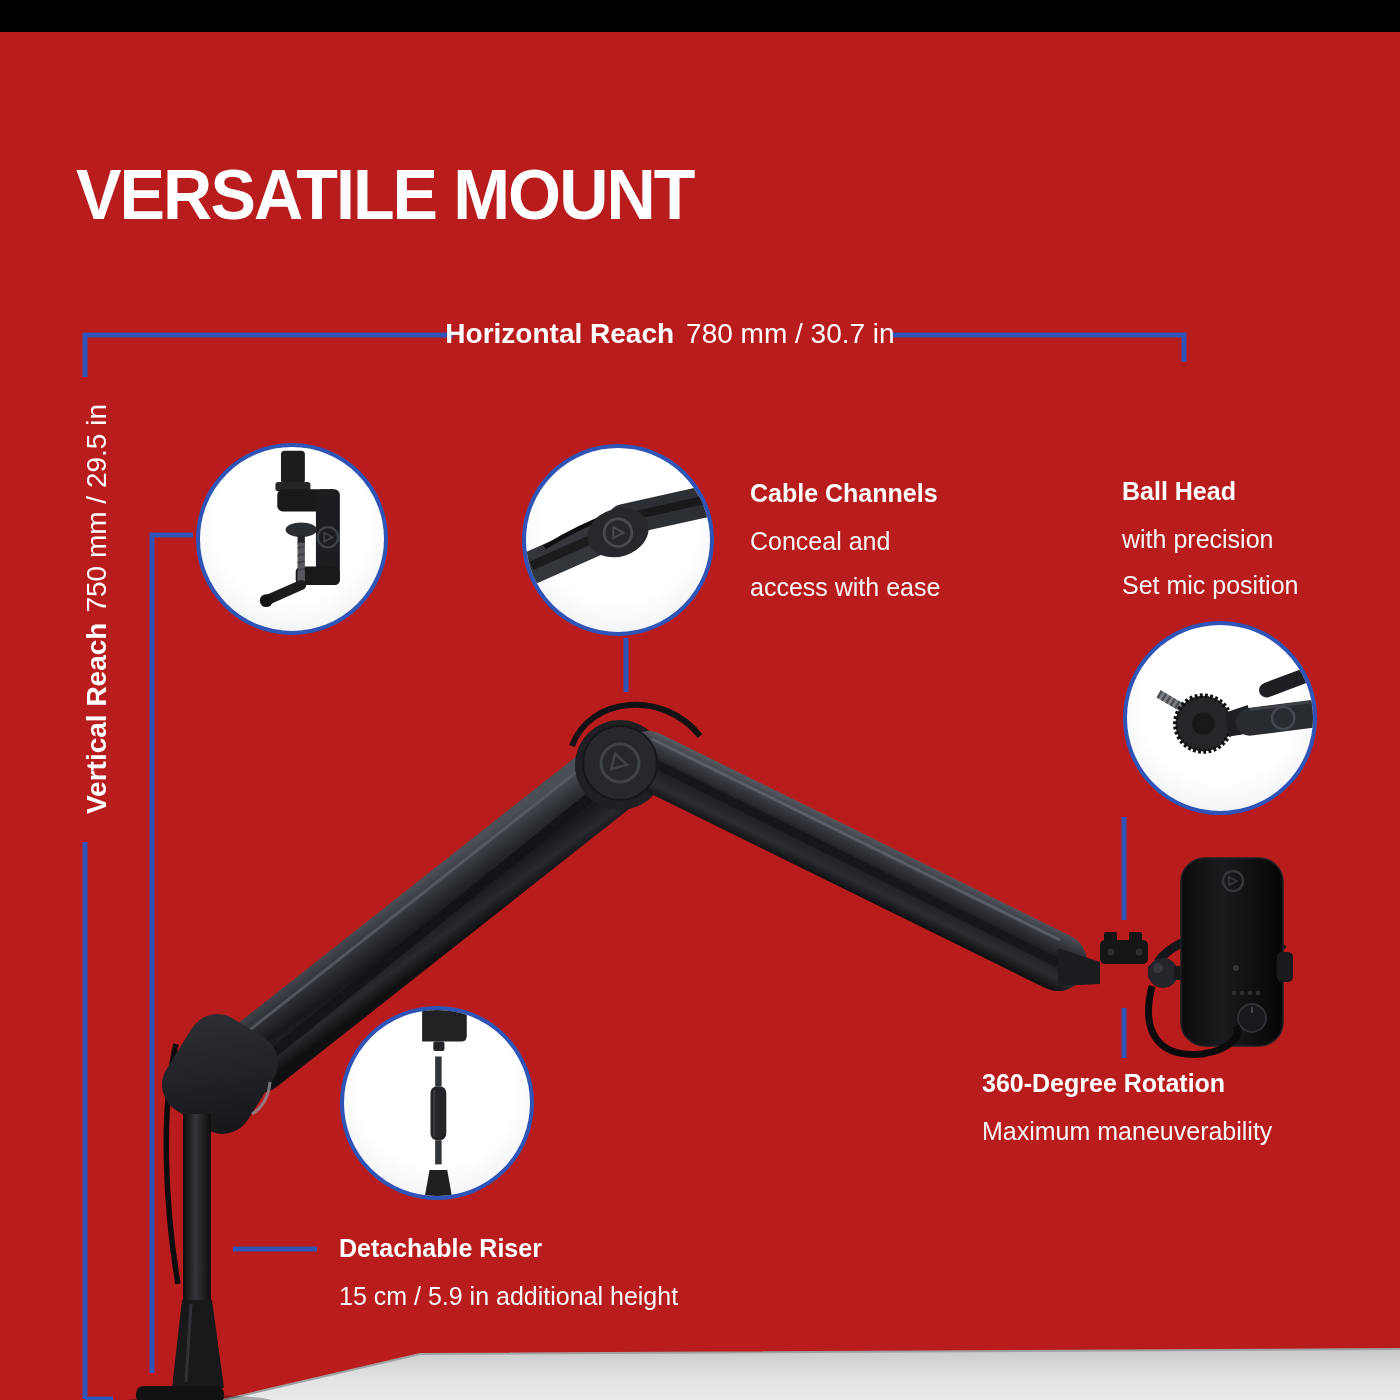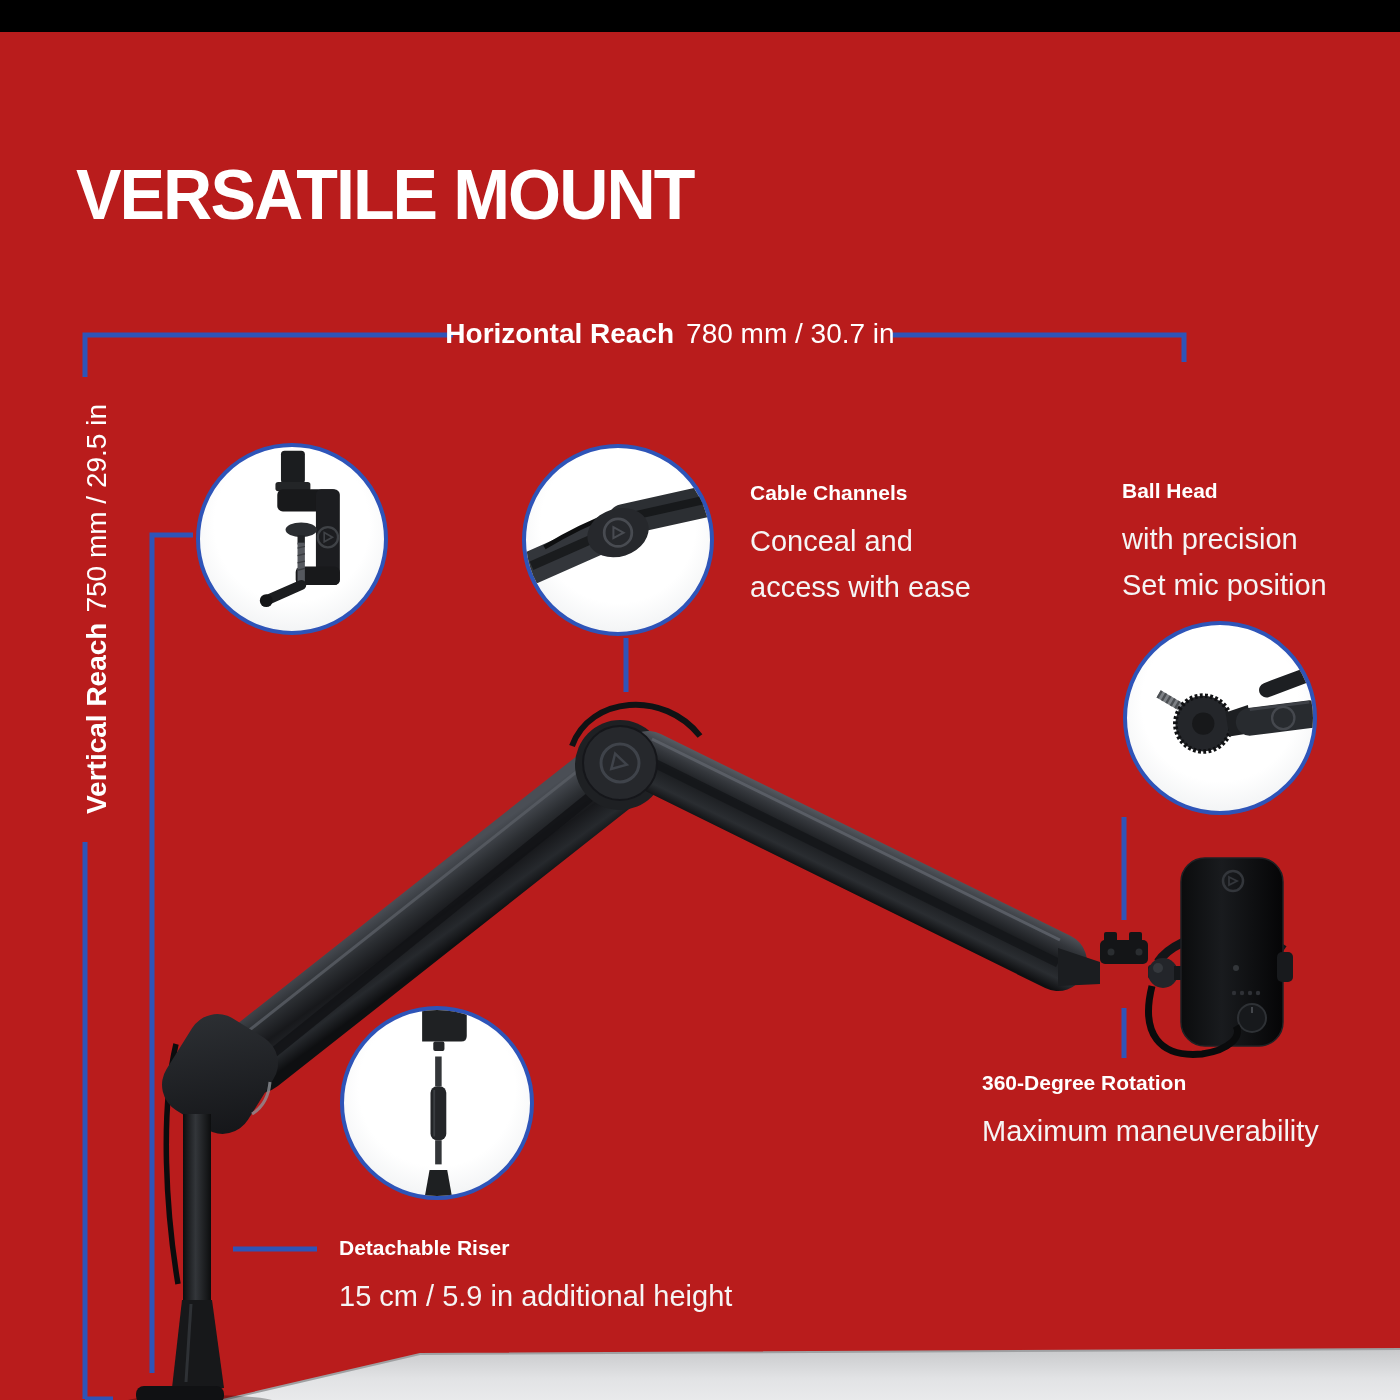--- a/index.html
+++ b/index.html
@@ -10,22 +10,22 @@
   .abs{position:absolute;}
   #page-title{
     left:76px;top:122px;font-size:71px;font-weight:700;letter-spacing:-2px;
     transform:scaleX(.96);transform-origin:left top;white-space:nowrap;
   }
   .dim-label{display:flex;gap:10px;white-space:nowrap;font-size:28px;align-items:baseline;}
   .dim-label .b{font-weight:700;}
   #h-reach{left:670px;top:302px;transform:translate(-50%,-50%);gap:12px;}
   #v-reach{left:97px;top:577px;transform:translate(-50%,-50%) rotate(-90deg);}
   .callout{line-height:46px;}
-  .callout .c-title{font-size:21px;font-weight:700;line-height:42px;margin-bottom:4px;}
-  .callout .c-line{font-size:29px;font-weight:400;color:#f5f5f5;}
+  .callout .c-title{font-size:25px;font-weight:700;line-height:42px;margin-bottom:4px;}
+  .callout .c-line{font-size:25px;font-weight:400;color:#f5f5f5;}
   #co-clamp{left:202px;top:624px;}
   #co-cable{left:750px;top:440px;}
   #co-ball{left:1122px;top:438px;}
   #co-rotation{left:982px;top:1030px;}
   #co-riser{left:339px;top:1195px;}
   .spot{
     box-sizing:border-box;border:4px solid #2e54b8;border-radius:50%;
     background:radial-gradient(circle at 50% 42%, #ffffff 55%, #eceef0 88%, #dfe2e6 100%);
     overflow:hidden;
   }

